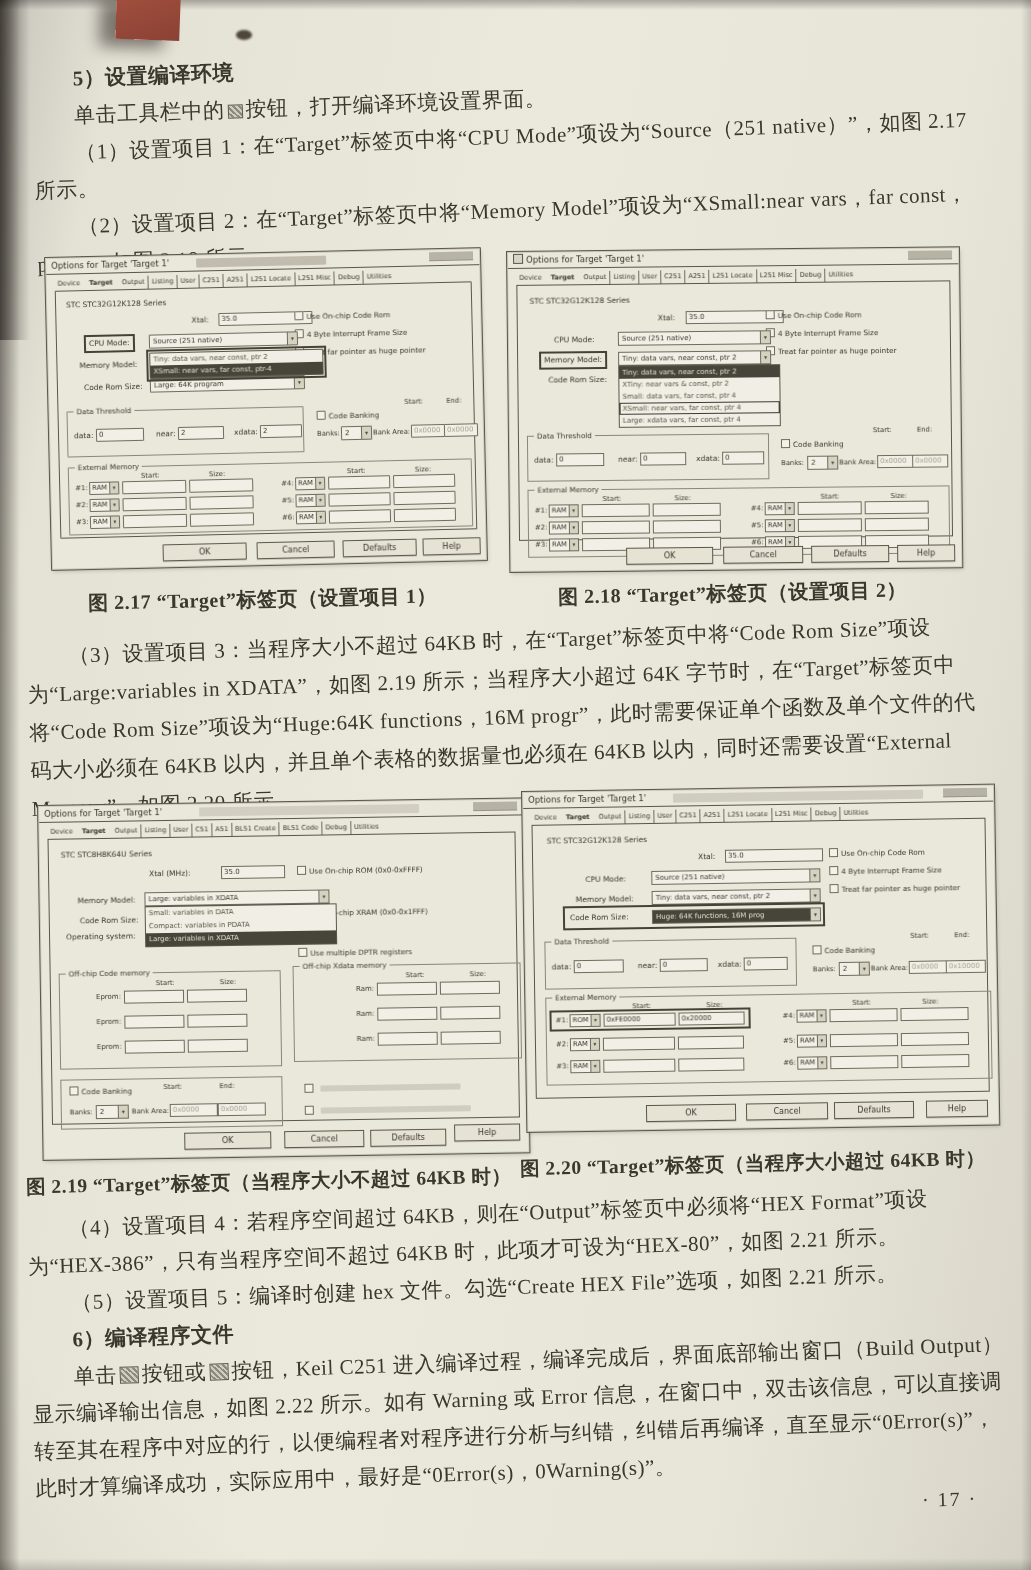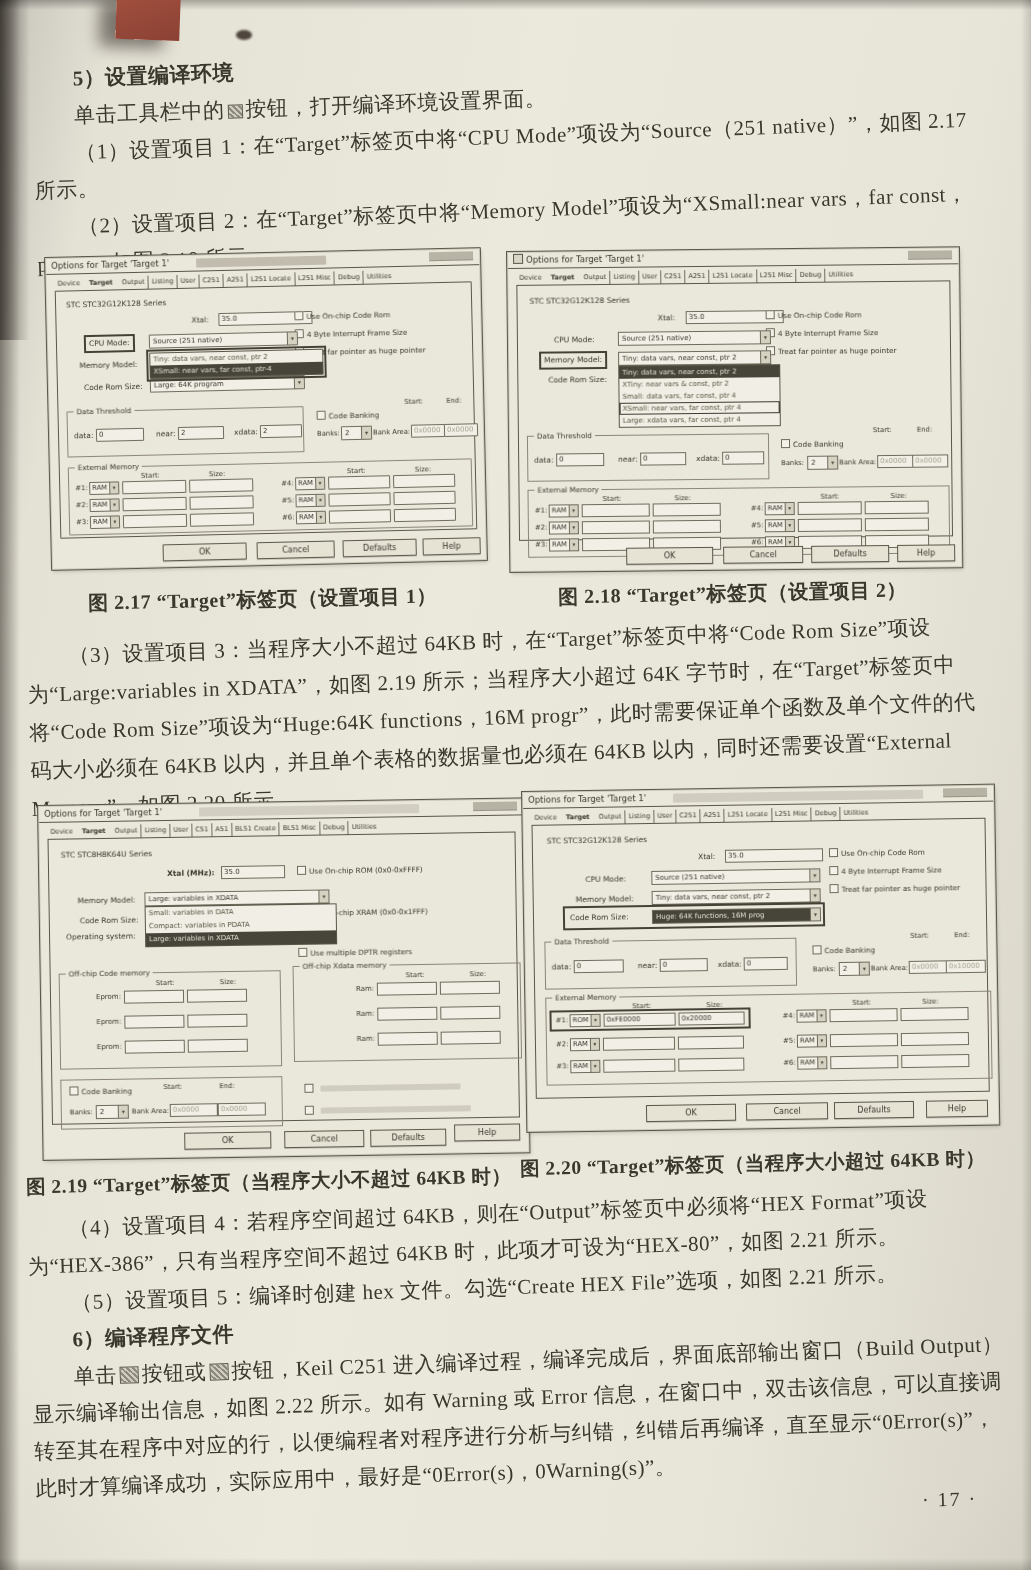--- a/index.html
+++ b/index.html
@@ -207,25 +207,25 @@
   <div class="txt" style="left:26px;top:638px;width:958px;line-height:38px;transform:rotate(-1.9deg);transform-origin:left top;">
     <p>（3）设置项目 3：当程序大小不超过 64KB 时，在“Target”标签页中将“Code Rom Size”项设为“Large:variables in XDATA”，如图 2.19 所示；当程序大小超过 64K 字节时，在“Target”标签页中将“Code Rom Size”项设为“Huge:64K functions，16M progr”，此时需要保证单个函数及单个文件的代码大小必须在 64KB 以内，并且单个表格的数据量也必须在 64KB 以内，同时还需要设置“External Memory”，如图 2.20 所示。</p>
   </div>
 
   <div class="dlg" style="left:38px;top:806px;width:484px;height:352px;transform:rotate(-.9deg);transform-origin:left top;">
     <div class="tbar"><span>Options for Target 'Target 1'</span>
       <span class="smu" style="left:160px;top:3px;width:220px;height:9px;opacity:.45;"></span>
       <span class="wm"></span>
     </div>
     <div class="tabs">
-      <span class="tab">Device</span><span class="tab on">Target</span><span class="tab">Output</span><span class="tab">Listing</span><span class="tab">User</span><span class="tab">C51</span><span class="tab">A51</span><span class="tab">BL51 Create</span><span class="tab">BL51 Misc</span><span class="tab">Debug</span><span class="tab">Utilities</span>
+      <span class="tab">Device</span><span class="tab on">Target</span><span class="tab">Output</span><span class="tab">Listing</span><span class="tab">User</span><span class="tab">C51</span><span class="tab">A51</span><span class="tab">BL51 Create</span><span class="tab">BL51 Code</span><span class="tab">Debug</span><span class="tab">Utilities</span>
     </div>
     <div class="body" style="bottom:34px;">
       <span class="lb" style="left:12px;top:10px;">STC STC8H8K64U Series</span>
-      <span class="lb" style="left:118px;top:30px;font-weight:bold;">Xtal (MHz):</span>
+      <span class="lb" style="left:100px;top:30px;">Xtal (MHz):</span>
       <span class="inp" style="left:172px;top:29px;width:58px;">35.0</span>
       <span class="chkrow" style="left:248px;top:30px;"><i class="chk"></i><span>Use On-chip ROM (0x0-0xFFFF)</span></span>
       <span class="lb" style="left:28px;top:56px;">Memory Model:</span>
       <span class="sel" style="left:95px;top:54px;width:168px;"><span>Large: variables in XDATA</span></span>
       <span class="lb" style="left:30px;top:76px;">Code Rom Size:</span>
       <span class="lb" style="left:16px;top:92px;">Operating system:</span>
       <div class="dd" style="left:95px;top:68px;width:190px;">
         <div class="ddrow" style="height:13px;line-height:13px;">Small: variables in DATA</div>
         <div class="ddrow" style="height:13px;line-height:13px;">Compact: variables in PDATA</div>
         <div class="ddrow dark" style="height:13px;line-height:13px;">Large: variables in XDATA</div>

